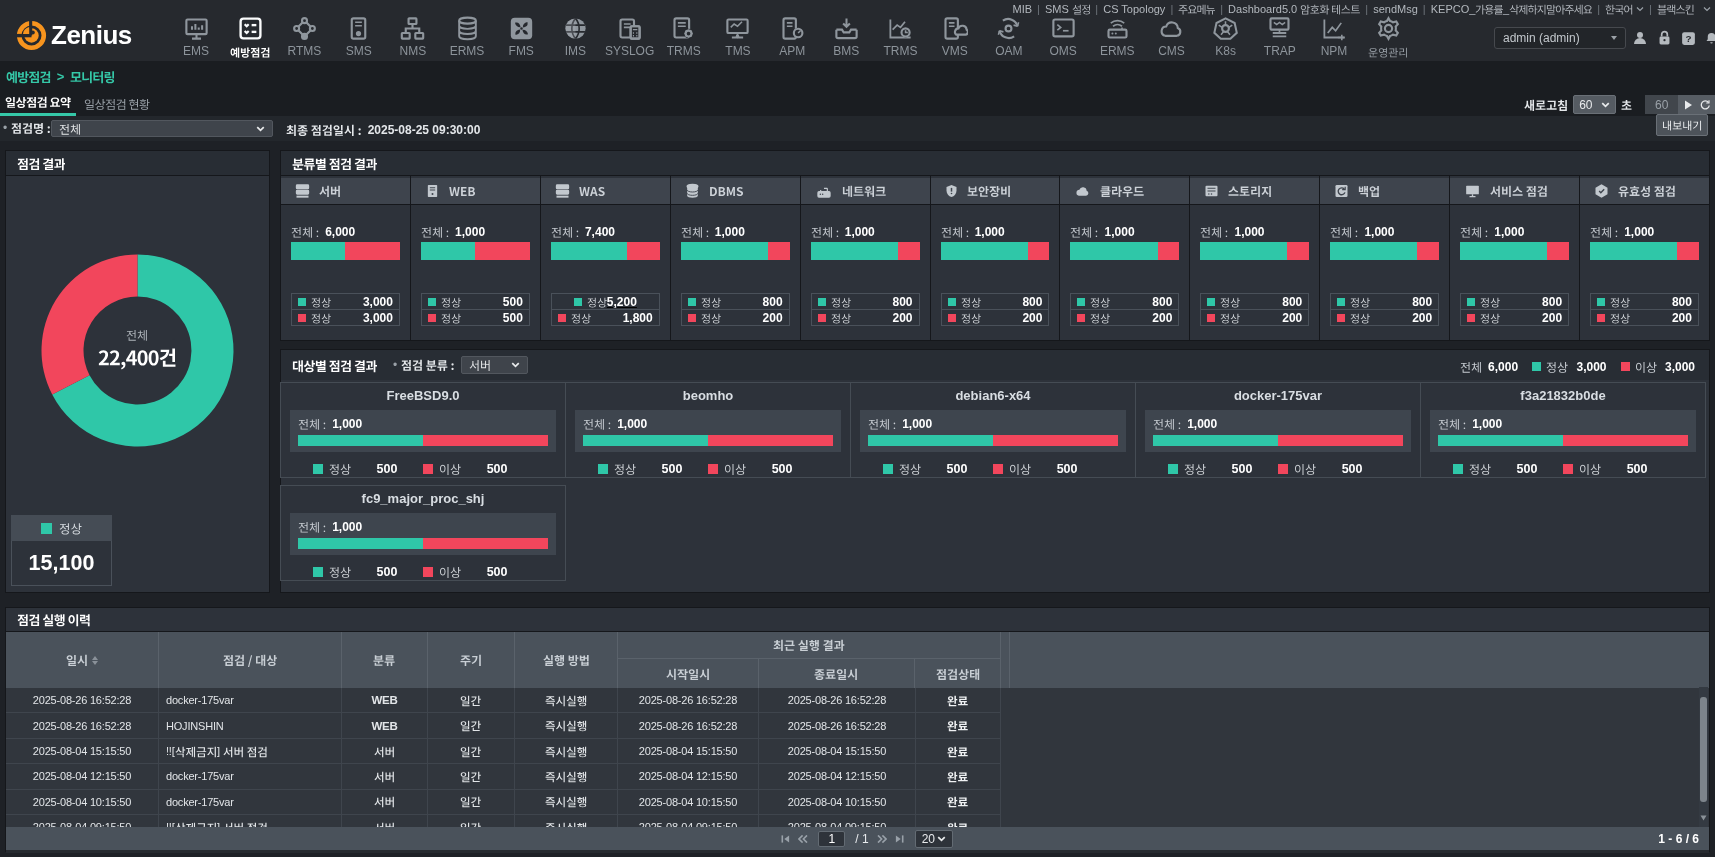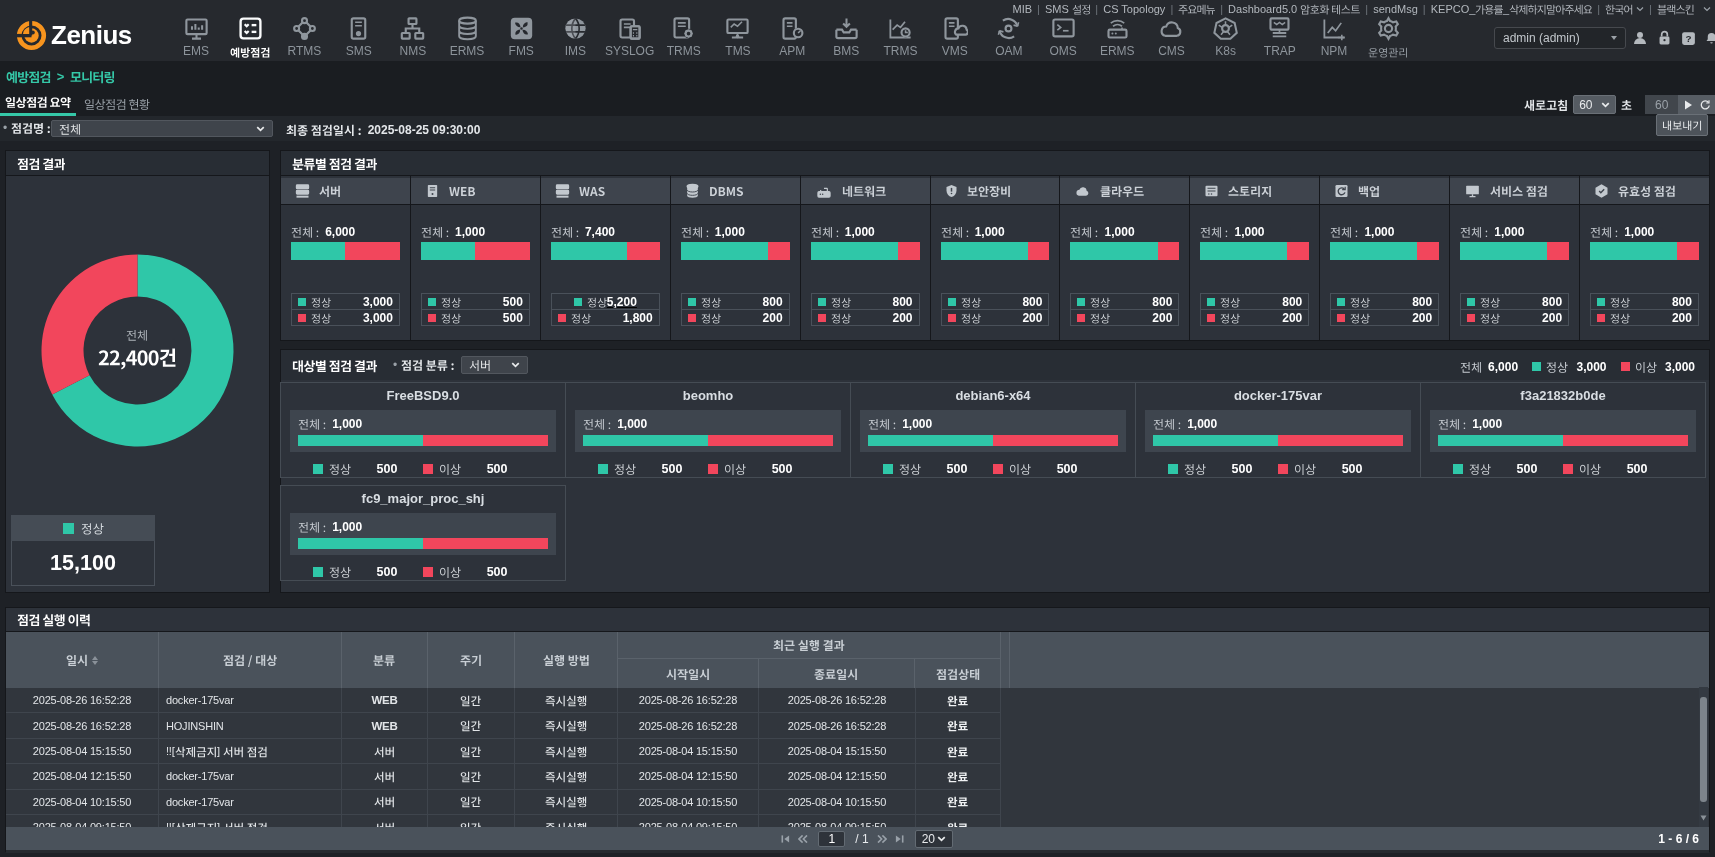--- a/index.html
+++ b/index.html
@@ -449,21 +449,21 @@
       <path d="M131.50 77.50 A96 96 0 1 1 46.21 217.56 L83.52 198.29 A54 54 0 1 0 131.50 119.50 Z" fill="#2fc7a8"></path>
       <path d="M46.21 217.56 A96 96 0 0 1 131.49 77.50 L131.49 119.50 A54 54 0 0 0 83.52 198.29 Z" fill="#f2465c"></path>
     </svg>
 <div class="donut-lbl" style="top:174px;"><svg class="kt " width="22.1" height="17.4" viewBox="0 -1160 1840 1448" style="vertical-align:middle;">
         <use href="#t16" fill="#b0b6bc"></use>
       </svg></div>
 <div class="donut-lbl" style="top:191px;"><svg class="kt " width="78.3" height="29.0" viewBox="0 -1160 3915 1448" style="vertical-align:middle;">
         <use href="#t20" fill="#ffffff"></use>
       </svg></div>
 <div class="abs" style="left:5px;top:364px;width:252px;display:flex;gap:4px;">
-<div style="width:144px;border-radius:19px;">
+<div style="width:101px;border-radius:19px;">
         <div style="height:26px;background:#454c55;display:flex;align-items:center;justify-content:center;gap:7px;">
           <span class="sq" style="width:11px;height:11px;background:#2fc7a8;"></span>
           <svg class="kt " width="23.0" height="18.1" viewBox="0 -1160 1840 1448" style="vertical-align:middle;">
             <use href="#t21" fill="#d4d9de"></use>
           </svg>
         </div>
         <div style="height:45px;border:1px solid #4a515a;border-top:none;display:flex;align-items:center;justify-content:center;color:#fff;font-size:21.5px;font-weight:bold;">15,100</div>
       </div>
 </div>
 </div>

